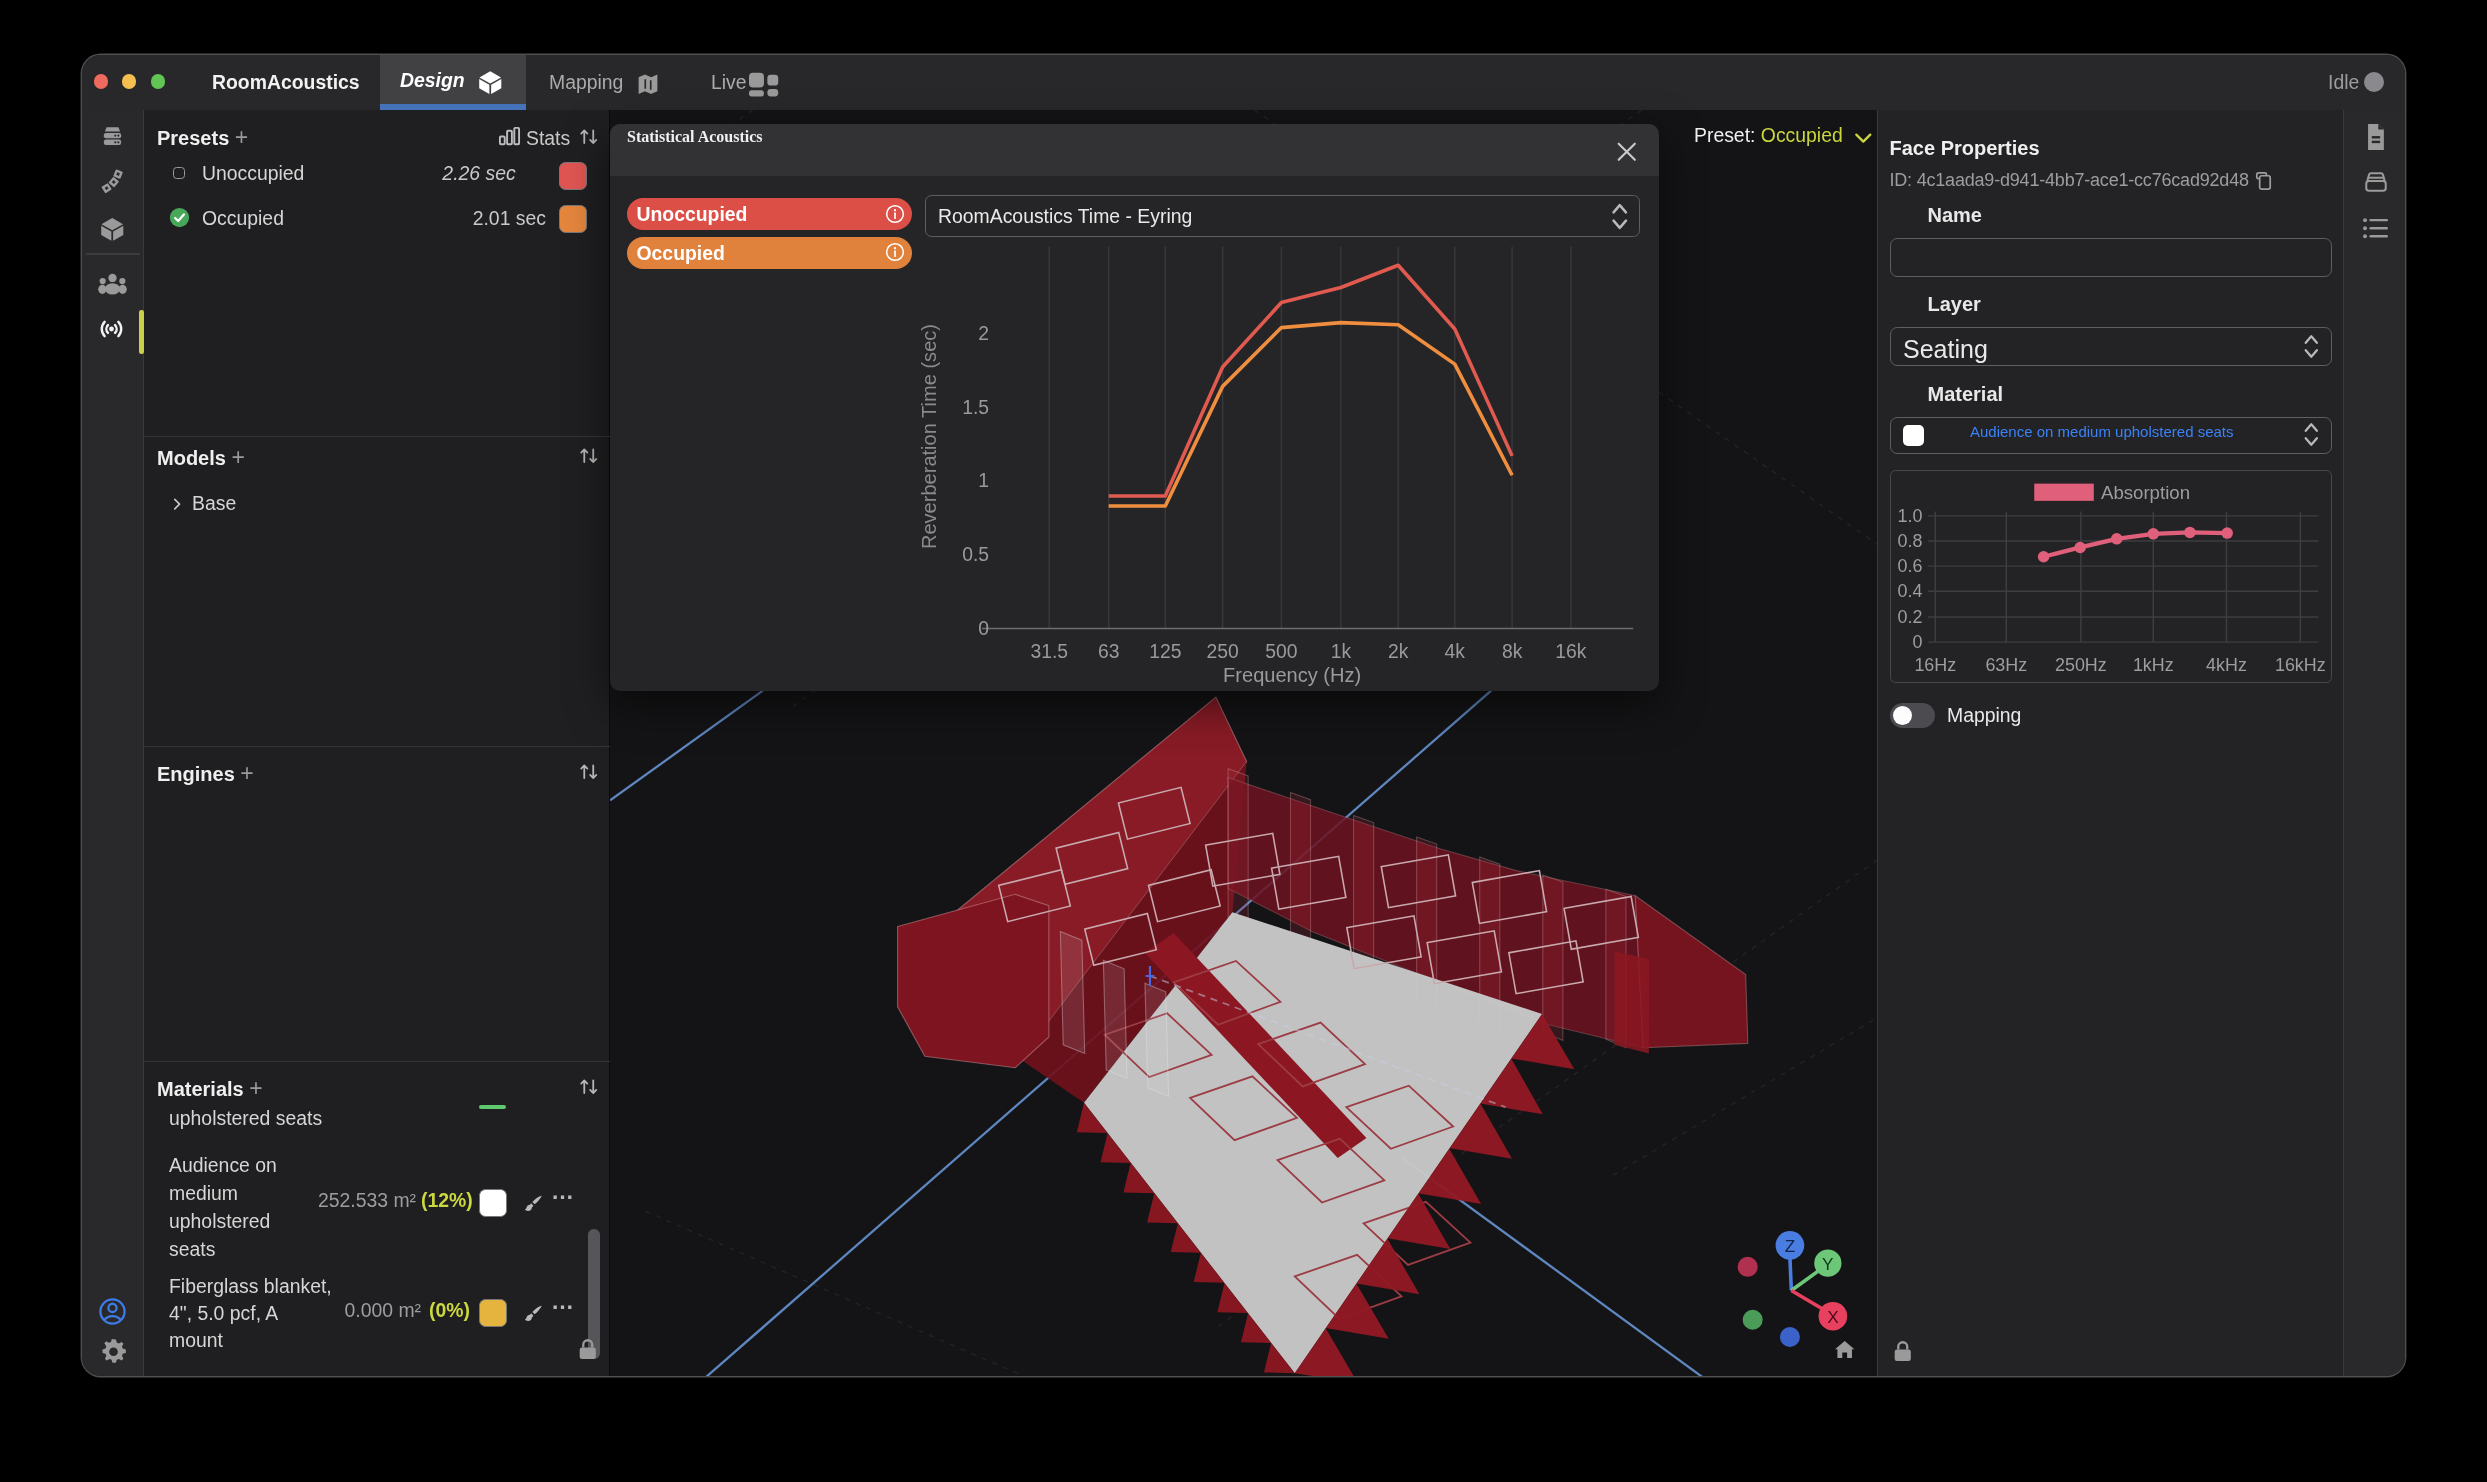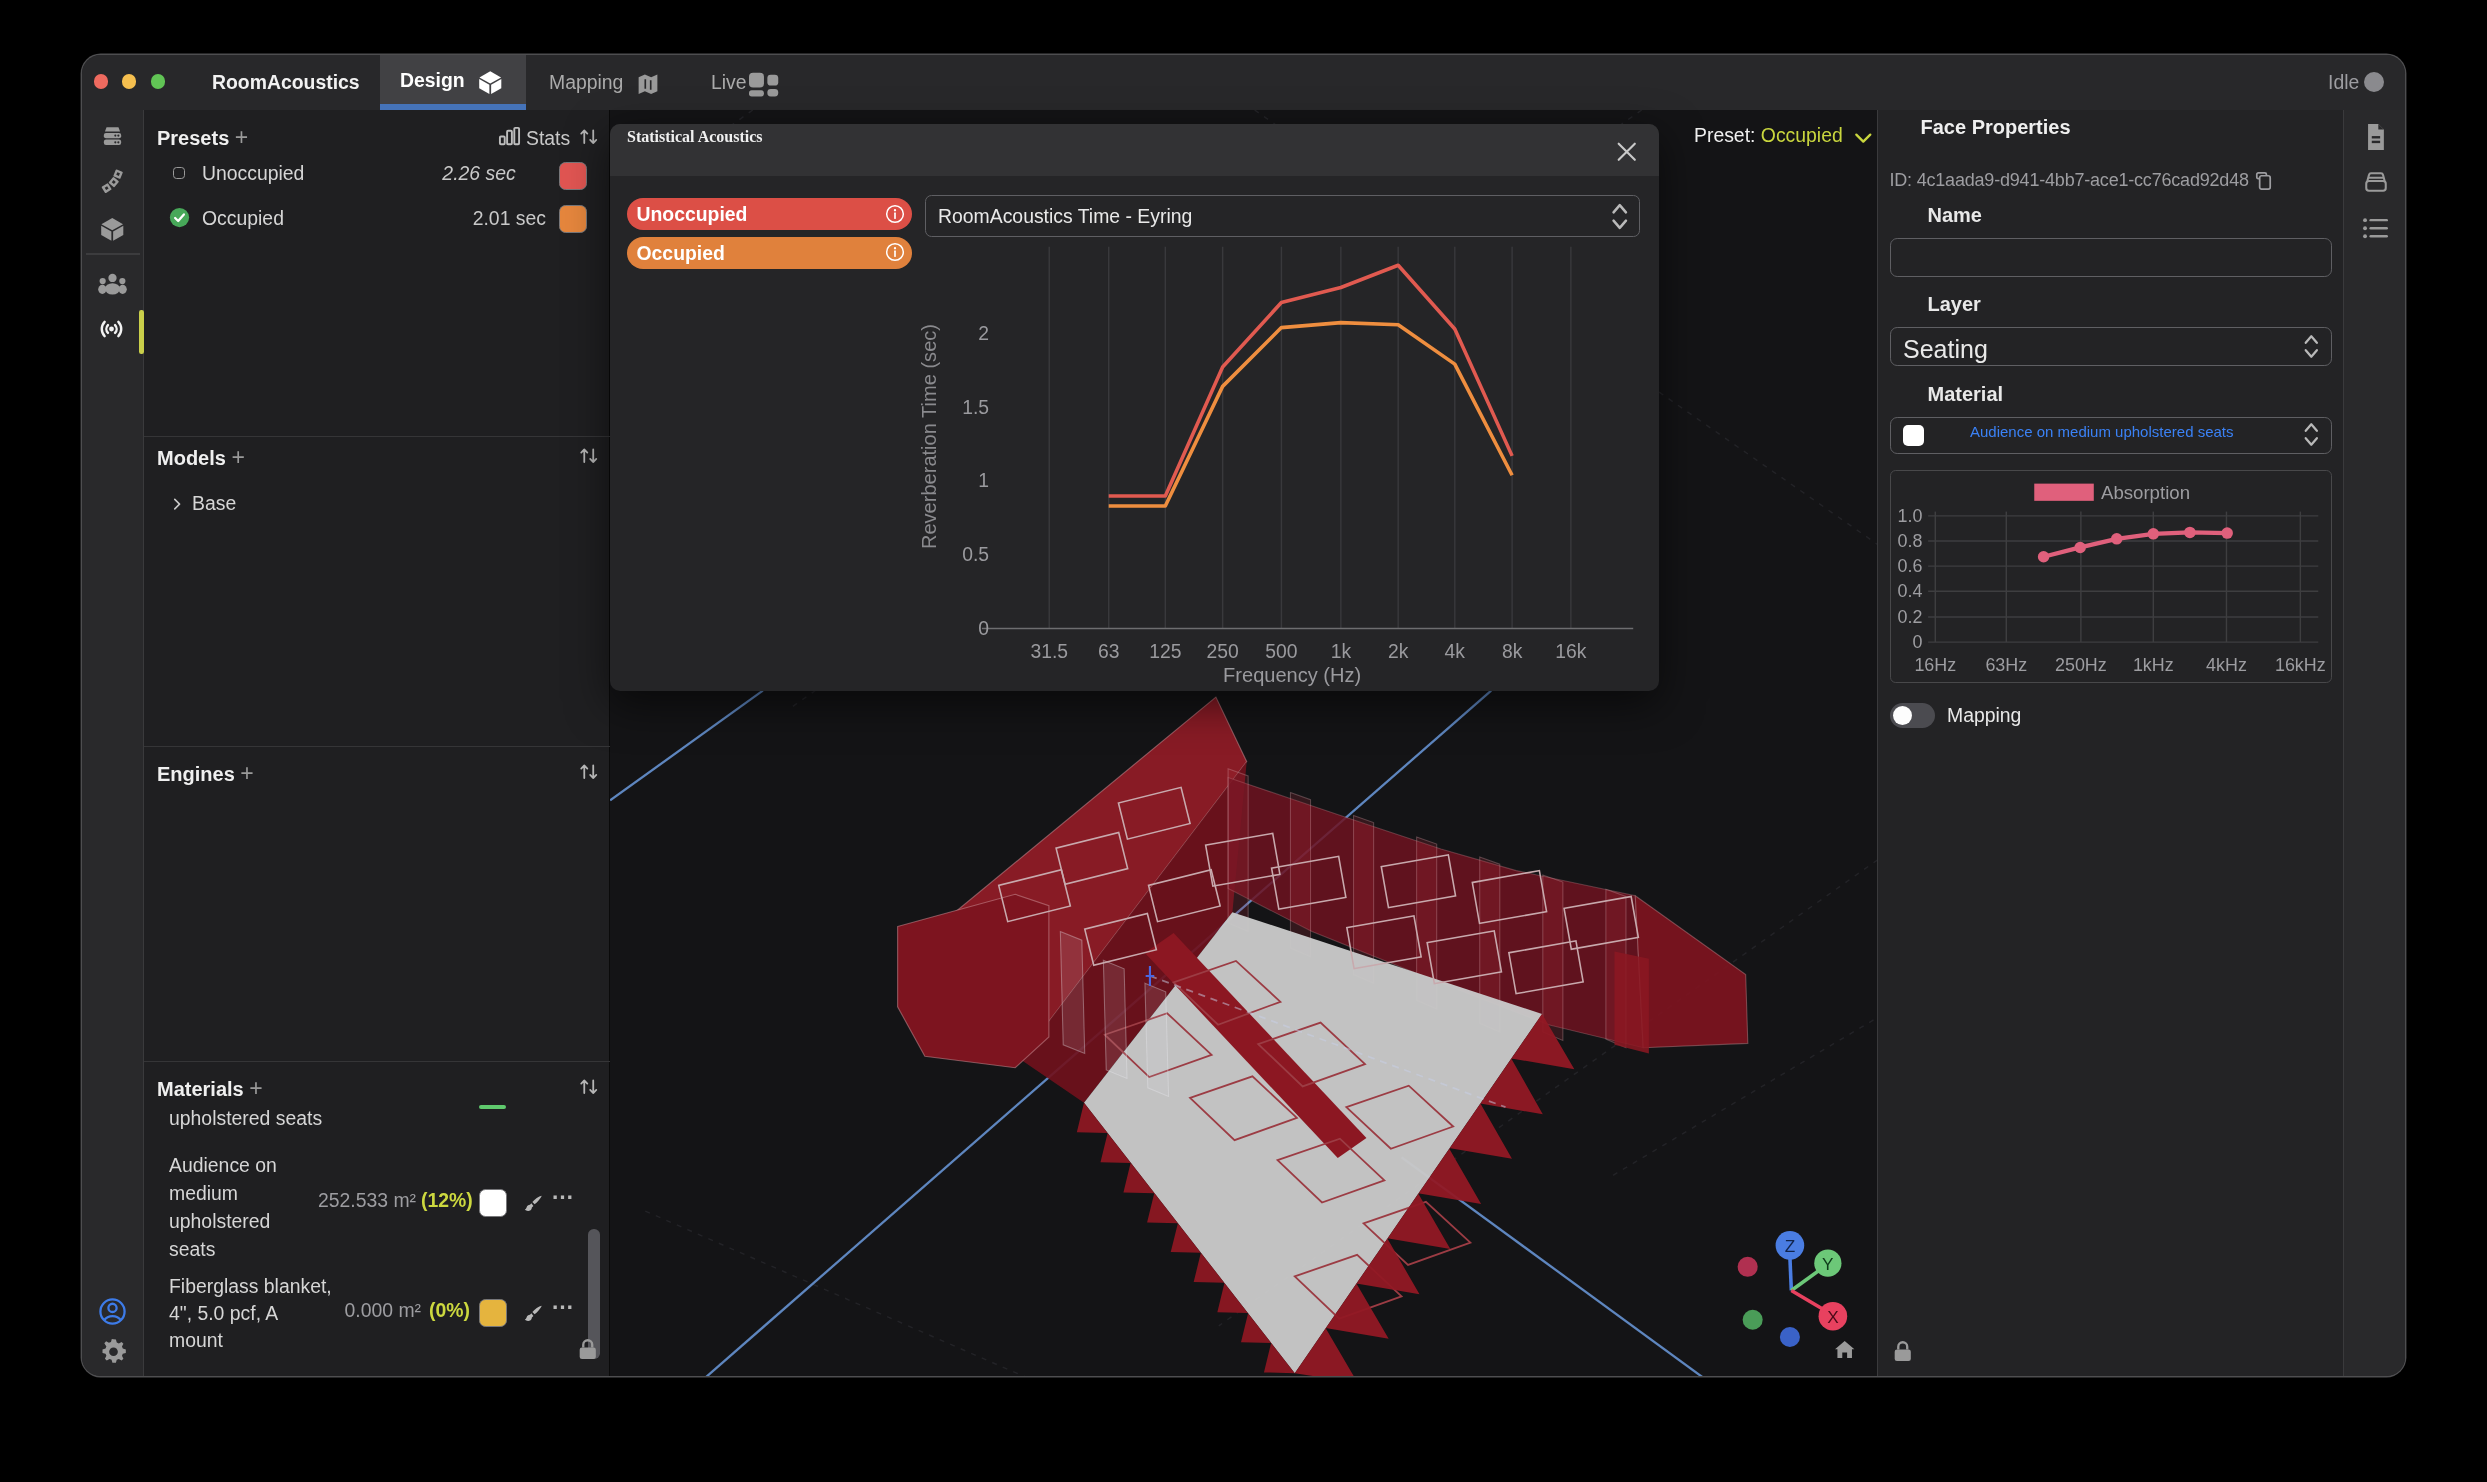--- a/index.html
+++ b/index.html
@@ -28,21 +28,21 @@
 <body>
 <div id="win">
 
   <div id="titlebar">
     <div class="light" style="left:11.5px;background:#ee6a5f;"></div>
     <div class="light" style="left:40px;background:#f5bf4f;"></div>
     <div class="light" style="left:69px;background:#61c455;"></div>
     <div style="position:absolute;left:130px;top:0;height:55px;line-height:55px;font-size:19.4px;font-weight:bold;color:#f2f2f2;">RoomAcoustics</div>
     <div style="position:absolute;left:298px;top:0;width:146px;height:51px;background:#414144;"></div>
     <div style="position:absolute;left:298px;top:49px;width:146px;height:5.7px;background:#4573b9;"></div>
-    <div style="position:absolute;left:318px;top:0;height:51px;line-height:51px;font-size:19.4px;font-weight:bold;color:#fff;">Design</div>
+    <div style="position:absolute;left:318px;top:0;height:51px;line-height:51px;font-size:19.4px;font-weight:bold;color:#fff;font-style:italic;">Design</div>
     <svg style="left:395px;top:14.3px;" width="26.5" height="27" viewBox="0 0 24 24">
         <path fill="#fff" d="M12 1.8 21.8 7.4 12 13 2.2 7.4z"></path>
         <path fill="#fff" d="M2 8.8l9.2 5.3v8.3L2 17.1z"></path>
         <path fill="#fff" d="M22 8.8l-9.2 5.3v8.3L22 17.1z"></path>
       </svg>
     <div class="tabtxt" style="position:absolute;left:467px;top:0;height:55px;line-height:55px;">Mapping</div>
     <svg style="left:553px;top:16.5px;" width="26" height="25" viewBox="0 0 24 24">
         <path fill="#9a9a9a" d="M9 2.5 3 5v16l6-2.5 6 2.5 6-2.5V2.5L15 5 9 2.5z"></path>
         <path fill="#28282a" d="M8.6 7h1.6v9H8.6z M13.8 8h1.6v9h-1.6z"></path>
       </svg>
@@ -378,21 +378,21 @@
           <text x="1341" y="745">16k</text>
       </g>
       <text x="952" y="779" font-family="Liberation Sans" font-size="28" fill="#9a9a9e" text-anchor="middle">Frequency (Hz)</text>
       <text x="455" y="436" font-family="Liberation Sans" font-size="28" fill="#8a8a8e" text-anchor="middle" transform="rotate(-90 455 436)">Reverberation Time (sec)</text>
       <polyline points="696,519 775,519 855,339 937,249 1020,228 1100,197 1179,286 1259,463" fill="none" stroke="#e15a50" stroke-width="5" stroke-linejoin="round"></polyline>
       <polyline points="696,533 775,533 855,366 937,284 1020,277 1100,280 1179,335 1259,490" fill="none" stroke="#ef8e3f" stroke-width="5" stroke-linejoin="round"></polyline>
     </svg>
   </div>
 
   <div id="rightpanel">
-    <div class="sechead" style="position:absolute;left:11.5px;top:6px;margin-left:31px;">Face Properties</div>
+    <div class="sechead" style="position:absolute;left:11.5px;top:27px;">Face Properties</div>
     <div style="position:absolute;left:11.5px;top:60px;font-size:18px;letter-spacing:-0.2px;color:#9d9da1;">ID: 4c1aada9-d941-4bb7-ace1-cc76cad92d48</div>
     <svg style="left:374px;top:60px;" width="23" height="23" viewBox="0 0 24 24">
         <g fill="none" stroke="#9d9da1" stroke-width="1.8">
           <rect x="8" y="6" width="11" height="14" rx="2"></rect>
           <path d="M8 9H6.5A1.5 1.5 0 0 1 5 7.5v-3A1.5 1.5 0 0 1 6.5 3h7A1.5 1.5 0 0 1 15 4.5V6"></path>
         </g>
       </svg>
     <div class="lbl" style="left:11.5px;top:94px;">Name</div>
     <div class="selbox" style="left:12.2px;top:128px;width:442px;height:39px;border-radius:7.2px;"></div>
     <div class="lbl" style="left:11.5px;top:183px;">Layer</div>

